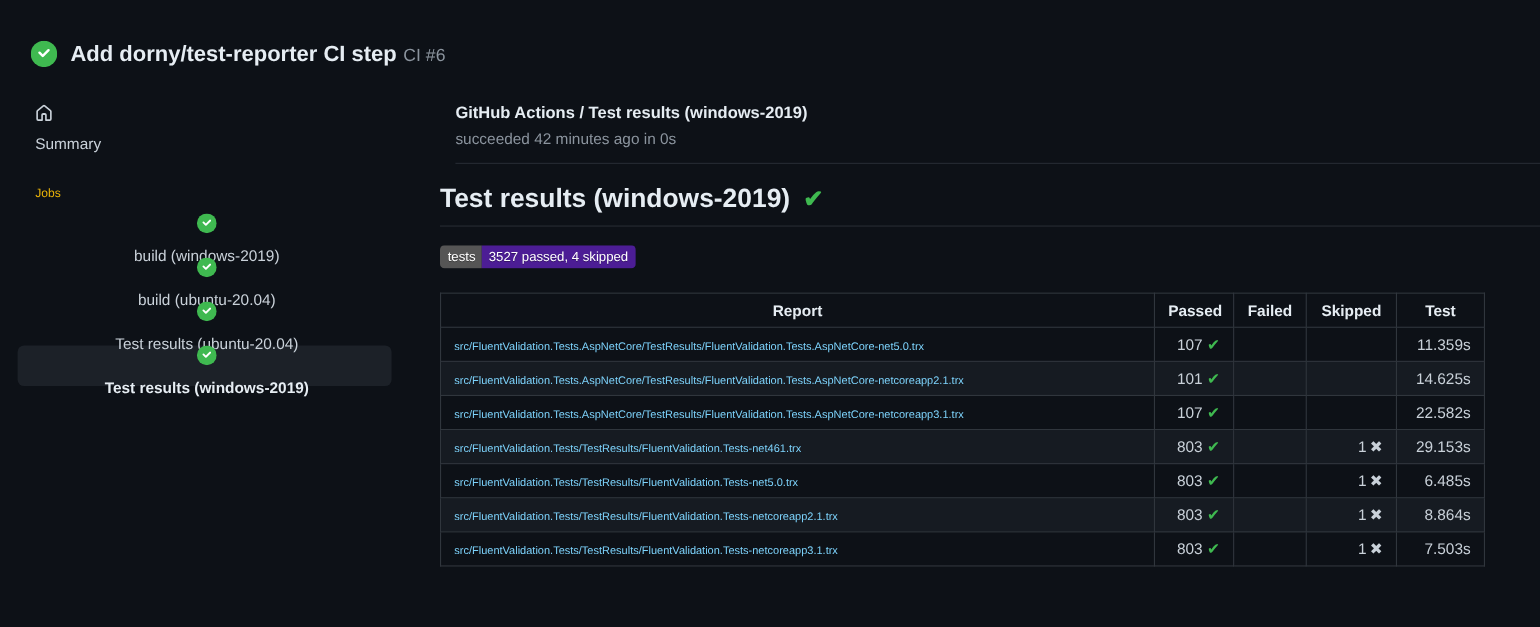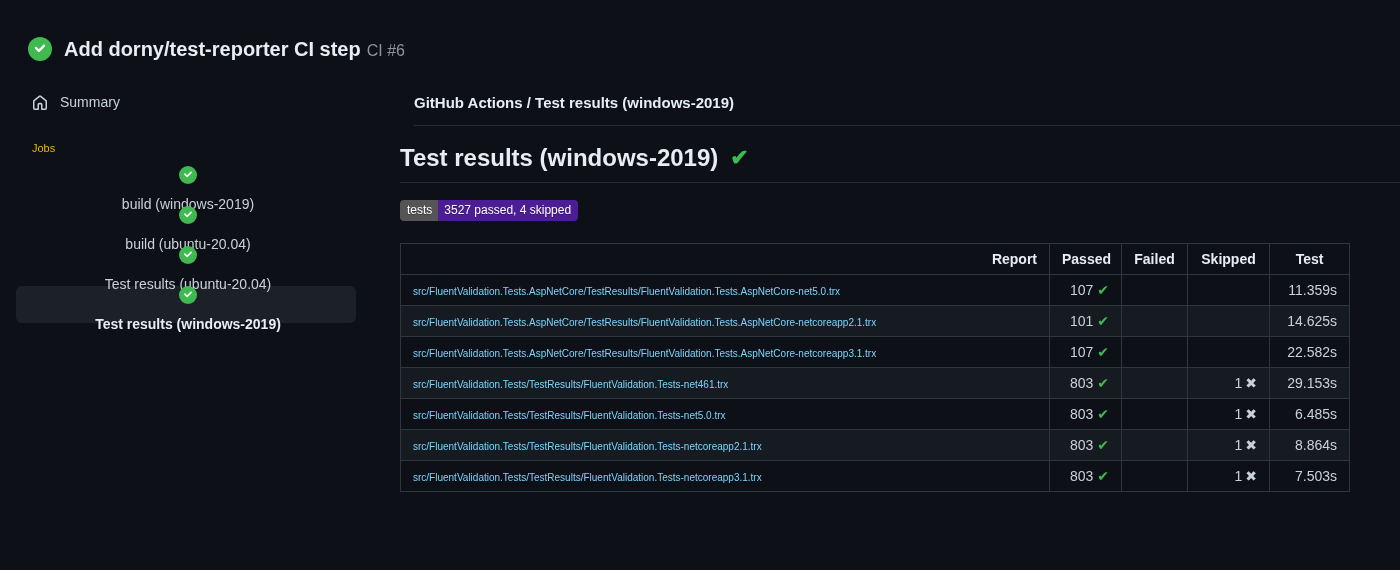--- a/index.html
+++ b/index.html
@@ -24,21 +24,21 @@
   .run-number { font-size: 16px; font-weight: normal; color: #8b949e; margin-left: 6px; }
 
   
   .layout { display: flex; align-items: flex-start; }
   .sidebar { width: 400px; flex: 0 0 auto; padding: 12px 44px 0 16px; }
   .main { flex: 1 1 auto; padding-top: 20px; min-width: 0; }
 
   
   .summary-item {
     display: flex; align-items: flex-start; gap: 12px;
-    padding: 8px 12px 8px 16px; border-radius: 6px; cursor: pointer;
+    padding: 8px 12px 8px 16px; border-radius: 6px; cursor: pointer; flex-direction: column;
   }
   .summary-item .home-ic { width: 16px; height: 16px; flex: 0 0 auto; }
   .summary-item .home-ic svg { display: block; width: 100%; height: 100%; }
   .jobs-label { font-size: 11px; color: #eab308; margin: 24px 0 12px 16px; }
   .job-item {
     display: flex; align-items: center; gap: 12px;
     height: 37px; padding: 0 12px 0 16px;
     border-radius: 6px; margin-bottom: 3px; cursor: pointer;
     color: #c9d1d9;
     flex-direction: column;
@@ -74,21 +74,21 @@
   
   table.results {
     margin-top: 22px;
     border-collapse: collapse;
     table-layout: fixed;
     width: 949px;
     font-size: 14px;
   }
   .results th, .results td { border: 1px solid #30363d; padding: 7px 12px; }
   .results th { color: #e6edf3; font-weight: bold; text-align: center; }
-  .results th.col-report { text-align: right; }
+  .results th.col-report { text-align: center; }
   .results col.c-report { width: 649px; }
   .results col.c-passed { width: 72px; }
   .results col.c-failed { width: 66px; }
   .results col.c-skipped { width: 82px; }
   .results col.c-time { width: 80px; }
   .results tbody tr:nth-child(even) { background: #161b22; }
   .results td.cell-report { white-space: nowrap; overflow: hidden; }
   .results td.num { text-align: right; white-space: nowrap; }
   .results a { color: #7dd3fc; text-decoration: none; font-size: 10px; }
   .check-mark { color: #3fb950; margin-left: 4px; }
@@ -157,20 +157,21 @@
             </svg>
           </span>
           <span>Test results (windows-2019)</span>
         </div>
       </div>
   </div>
 
   <div class="main">
     <div class="job-head">
       <div class="job-head-title">GitHub Actions / Test results (windows-2019)</div>
+      <div class="job-head-sub">succeeded 42 minutes ago in 0s</div>
     </div>
 
     <div class="report-heading">
       <span>Test results (windows-2019)</span>
       <span class="h-check">✔</span>
     </div>
 
     <div class="badge">
       <span class="badge-label">tests</span>
       <span class="badge-value">3527 passed, 4 skipped</span>

